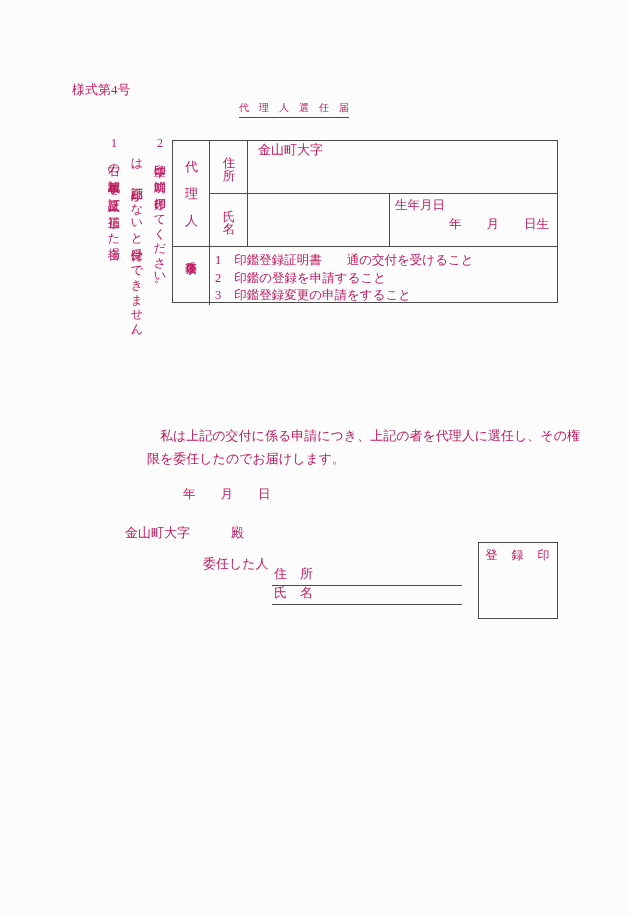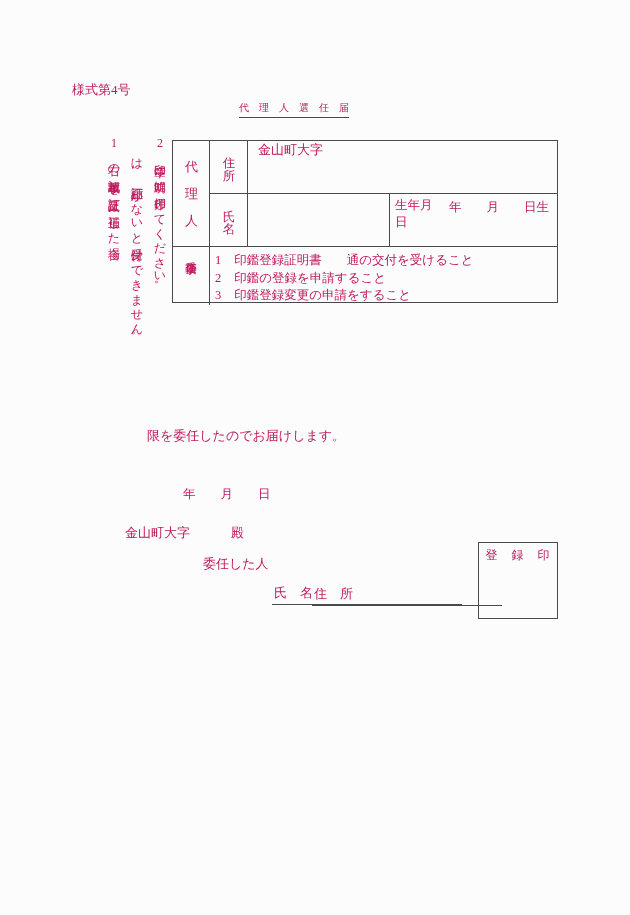--- a/index.html
+++ b/index.html
@@ -54,21 +54,21 @@
     text-orientation: upright;
     white-space: pre;
   }
   .agent-head   { grid-row: 1 / 3; grid-column: 1; }
   .agent-head .vtext   { font-size: 13px; letter-spacing: 27px; padding-top: 9px; }
   .addr-label   { grid-row: 1; grid-column: 2; }
   .name-label   { grid-row: 2; grid-column: 2; }
   .addr-label .vtext, .name-label .vtext { font-size: 12.5px; letter-spacing: 12px; padding-top: 6px; }
   .addr-value   { grid-row: 1; grid-column: 3 / 5; align-items: flex-start; padding-left: 10px; }
   .name-value   { grid-row: 2; grid-column: 3; }
-  .birth-cell   { grid-row: 2; grid-column: 4; flex-direction: row; padding: 3px 0 0 5px; font-size: 12.5px; }
+  .birth-cell   { grid-row: 2; grid-column: 4; flex-direction: column; padding: 3px 0 0 5px; font-size: 12.5px; }
   .birth-fields { width: 100%; text-align: right; padding-right: 8px; margin-top: 2px; white-space: pre; }
   .mandate-label { grid-row: 3; grid-column: 1; }
   .mandate-label .vtext { font-size: 11.5px; letter-spacing: 1px; padding-top: 5px; line-height: 12px; }
   .mandate-content { grid-row: 3; grid-column: 2 / 5; flex-direction: column; padding: 5px 0 0 5px; font-size: 12.5px; }
   .mandate-row { display: flex; gap: 13px; line-height: 17.5px; white-space: pre; }
 
   
   .declaration { left: 147px; top: 424px; font-size: 13px; line-height: 23px; }
   .decl-line1 { text-indent: 13px; }
 
@@ -78,21 +78,21 @@
   .addressee .honorific { margin-left: 41px; }
 
   
   .delegator-label { left: 203px; top: 555px; font-size: 13px; }
   .field-line {
     left: 272px; width: 190px; font-size: 13px; line-height: 16px;
     border-bottom: 1px solid #4a4a4a;
     padding: 0 0 3px 2px;
     white-space: pre;
   }
-  .field-addr { top: 586px; margin-left: 40px; }
+  .field-addr { top: 566px; }
   .field-name { top: 585px; }
 
   
   .seal-box {
     left: 478px; top: 542px; width: 80px; height: 77px;
     border: 1px solid #4a4a4a;
     text-align: center; padding-top: 4px;
     font-size: 12px; letter-spacing: 1px; white-space: pre;
   }
 </style>
@@ -144,20 +144,21 @@
         <span>印鑑の登録を申請すること</span>
       </div>
       <div class="mandate-row">
         <span>3</span>
         <span>印鑑登録変更の申請をすること</span>
       </div>
     </div>
   </div>
 
   <div class="abs declaration">
+    <div class="decl-line1">私は上記の交付に係る申請につき、上記の者を代理人に選任し、その権</div>
     <div>限を委任したのでお届けします。</div>
   </div>
 
   <div class="abs date-line">年　　月　　日</div>
 
   <div class="abs addressee">
     <span>金山町大字</span><span class="honorific">殿</span>
   </div>
 
   <div class="abs delegator-label">委任した人</div>

